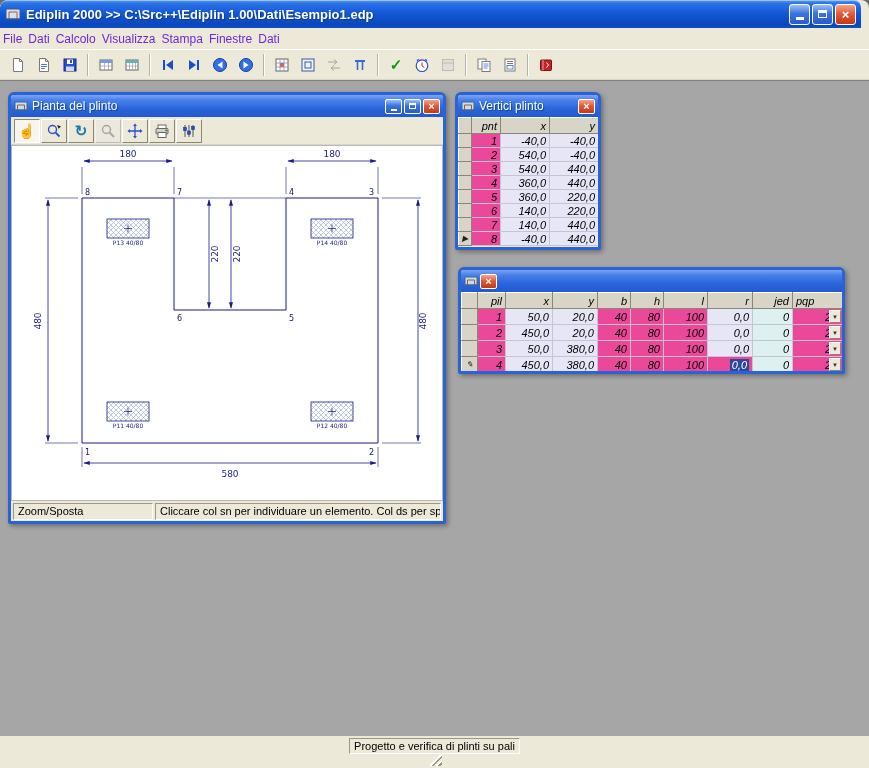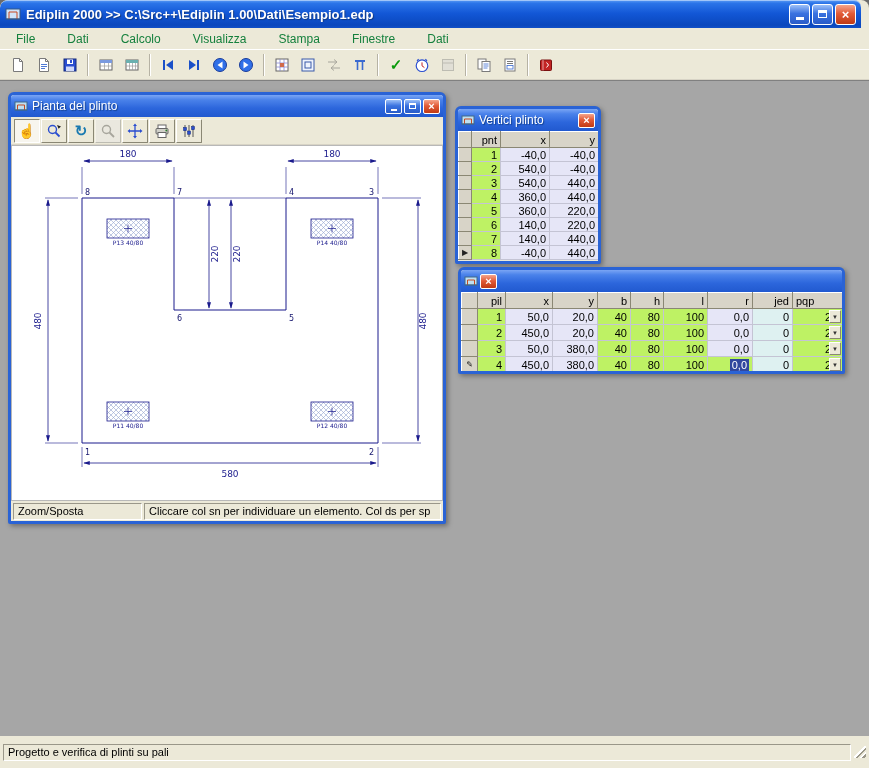--- a/index.html
+++ b/index.html
@@ -17,21 +17,21 @@
   .capbtn{width:21px;height:21px;margin-left:2px;border:1px solid #fff;border-radius:3px;
     display:flex;align-items:center;justify-content:center;color:#fff;font-weight:bold;font-size:13px;line-height:1;}
   .btn-blue{background:linear-gradient(180deg,#9cc0f8,#3a72e0 45%,#2a5cc8);}
   .btn-red{background:linear-gradient(180deg,#f5a58c,#e25b38 45%,#c03a14);}
   .min-glyph{display:block;width:8px;height:3px;background:#fff;margin-top:9px;}
   .max-glyph{display:block;width:9px;height:8px;border:1px solid #fff;border-top-width:3px;}
 
   
   .menubar{position:absolute;top:28px;left:0;right:0;height:22px;background:#ECE9D8;
     display:flex;align-items:center;font-size:12px;border-bottom:1px solid #fff;}
-  .menu-item{padding:3px 16px;color:#15803d;cursor:default;}
+  .menu-item{padding:3px 3px;color:#6d28d9;cursor:default;}
 
   
   .toolbar{position:absolute;top:50px;left:0;right:0;height:30px;background:#ECE9D8;
     display:flex;align-items:center;padding-left:5px;border-bottom:1px solid #d8d4c6;}
   .tbtn{width:26px;height:25px;display:flex;align-items:center;justify-content:center;
     background:transparent;border:1px solid transparent;border-radius:2px;}
   .tbtn .ic{display:flex;align-items:center;justify-content:center;}
   .tbtn.disabled{opacity:.45;filter:grayscale(1);}
   .tsep{width:0;height:22px;border-left:1px solid #b6b2a4;border-right:1px solid #fff;margin:0 4px;}
   .ic-check{color:#0a9a0a;font-weight:bold;font-size:15px;}
@@ -57,45 +57,45 @@
   .ptoolbar{height:28px;background:#ECE9D8;display:flex;align-items:center;padding-left:3px;gap:1px;
     border-bottom:1px solid #d8d4c6;}
   .pbtn{width:26px;height:24px;display:flex;align-items:center;justify-content:center;
     border:1px solid;border-color:#fff #8a8774 #8a8774 #fff;background:#ECE9D8;border-radius:1px;}
   .pbtn.pressed{border-color:#8a8774 #fff #fff #8a8774;background:#f7f5ee;}
   .pbtn.disabled{opacity:.45;filter:grayscale(1);}
   .canvas{height:356px;background:#fff;box-shadow:inset 0 0 0 1px #b8b8b8;}
   .pstatus{height:20px;display:flex;gap:2px;padding:1px 2px;align-items:center;background:#ECE9D8;}
   .spanel{border:1px solid;border-color:#9a9789 #fff #fff #9a9789;background:#ECE9D8;
     font-size:11px;line-height:15px;height:17px;padding:0 4px;white-space:nowrap;overflow:hidden;}
-  .spanel.left{width:129px;flex:none;}
+  .spanel.left{width:140px;flex:none;}
   .spanel.right{flex:1;}
 
   
-  #w-vertici{left:455px;top:25px;width:146px;height:158px;}
+  #w-vertici{left:455px;top:11px;width:146px;height:158px;}
   #w-pilastri{left:458px;top:186px;width:387px;height:107px;}
-  table.grid{border-collapse:collapse;table-layout:fixed;font-size:11px;background:#bef264;width:100%;}
+  table.grid{border-collapse:collapse;table-layout:fixed;font-size:11px;background:#ec4899;width:100%;font-style:italic;}
   .grid th{background:#D8D4C8;border:1px solid;border-color:#fff #8a8774 #8a8774 #fff;
     font-weight:normal;padding:0 3px;height:16px;text-align:right;overflow:hidden;}
   .grid th.lft{text-align:left;}
   .grid td{border:1px solid #c4c4d4;padding:0 3px;height:14px;text-align:right;overflow:hidden;white-space:nowrap;}
   #w-pilastri .grid td{height:16px;}
   .grid td.sel,.grid th.sel{background:#D8D4C8;border-color:#fff #8a8774 #8a8774 #fff;padding:0;text-align:center;font-size:8px;color:#222;}
   .lav{background:#e6e6f7;margin-top:37px;}
   .cyn{background:#def1f1;}
   .pqp-cell{text-align:left;position:relative;padding-right:14px;}
   .dd{position:absolute;right:1px;top:1px;bottom:1px;width:12px;background:#ece9d8;
     border:1px solid;border-color:#fff #8a8774 #8a8774 #fff;font-size:6px;display:flex;
     align-items:center;justify-content:center;color:#333;}
   .sel-text{background:#31479e;color:#fff;padding:0 2px;}
   .pencil{font-size:10px;}
 
   
   .statusbar{position:absolute;left:0;right:0;bottom:0;height:32px;background:#ECE9D8;
-    display:flex;align-items:center;padding:2px 3px;}
+    display:flex;align-items:center;padding:2px 3px;flex-direction:column;}
   .statusbar .spanel{flex:1;}
   .grip{width:12px;height:12px;margin-left:3px;
     background:linear-gradient(135deg,transparent 45%,#fff 45%,#fff 55%,#9a9789 55%,#9a9789 65%,transparent 65%,transparent 72%,#fff 72%,#fff 82%,#9a9789 82%,#9a9789 92%,transparent 92%);}
   svg{display:block;}
 </style>
 </head>
 <body>
 
 <div class="window">
 

